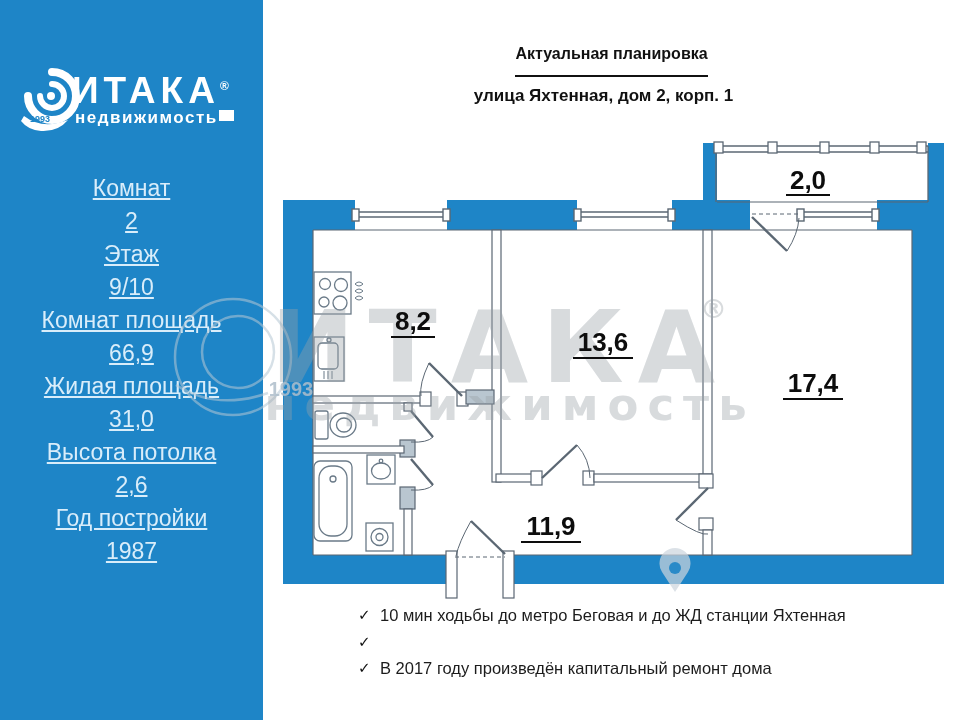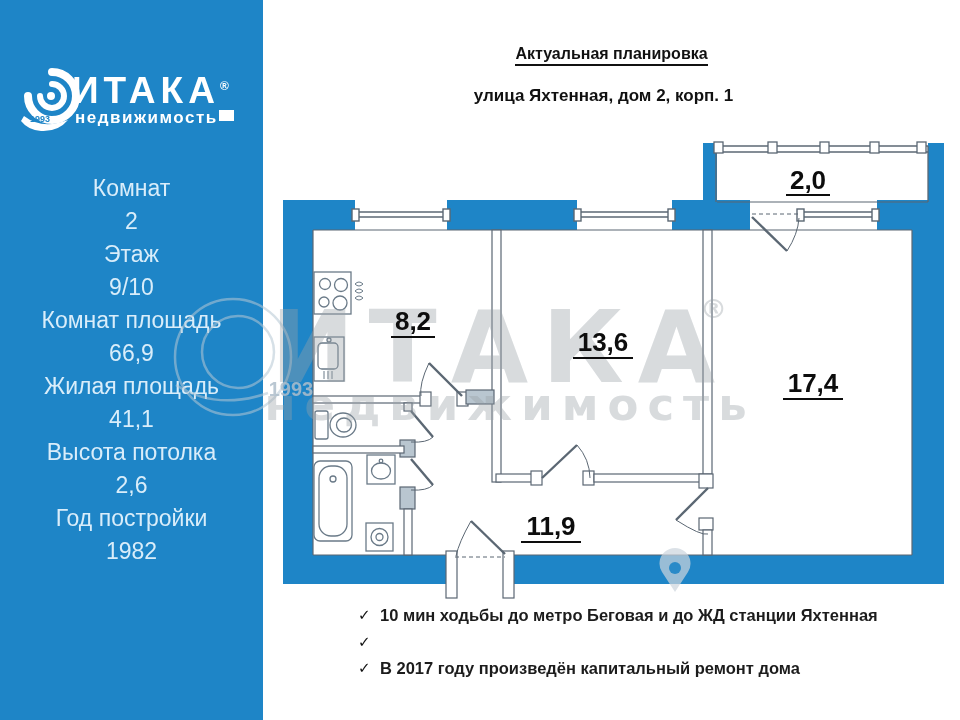--- a/index.html
+++ b/index.html
@@ -10,36 +10,36 @@
   .sidebar{position:absolute;left:0;top:0;width:263px;height:720px;background:#1e85c7;}
   .logo{position:absolute;left:0;top:60px;width:263px;height:80px;}
   .brand-name{position:absolute;left:72px;top:12px;color:#ffffff;font-size:37px;
               font-weight:bold;letter-spacing:5px;line-height:1;}
   .brand-reg{color:#ffffff;font-size:12px;vertical-align:super;letter-spacing:0;}
   .brand-sub{position:absolute;left:75px;top:48px;color:#ffffff;font-size:17px;
              font-weight:bold;letter-spacing:1.5px;}
   .brand-bar{position:absolute;left:219px;top:50px;width:15px;height:11px;background:#ffffff;}
   .stats{position:absolute;left:0;top:172px;width:263px;text-align:center;
          color:#d9edfa;font-size:23px;line-height:33px;}
-  .stats div{height:33px;}
+  .stats div{height:33px;text-decoration:underline;}
 
   
   .hdr{position:absolute;left:263px;top:45px;width:697px;text-align:center;color:#111;}
   .hdr .t{display:inline-block;font-size:16px;font-weight:bold;
-          border-bottom:2px solid #111;padding-bottom:1px;}
+          border-bottom:2px solid #111;padding-bottom:12px;}
   .hdr2{position:absolute;left:255px;top:86px;width:697px;text-align:center;
         color:#111;font-size:17px;font-weight:bold;}
 
   
   .features{position:absolute;left:358px;top:604px;width:585px;color:#1c1c1c;
             font-size:16.5px;line-height:23.5px;}
   .feat{display:flex;margin-bottom:3px;}
   .feat .chk{width:22px;flex:0 0 22px;font-family:"DejaVu Sans",sans-serif;
              font-size:15px;color:#111;}
-  .feat .txt{white-space:pre-line;font-weight:bold;}
+  .feat .txt{white-space:pre-line;}
 
   svg{position:absolute;left:0;top:0;pointer-events:none;}
   svg text{font-family:"Liberation Sans", sans-serif;}
   .roomlbl{font-size:26px;font-weight:bold;fill:#0d0d0d;text-anchor:middle;}
   .wm{fill:#9aa2a8;opacity:.38;font-weight:bold;font-family:"DejaVu Sans",sans-serif;}
 </style>
 </head>
 <body>
 
 <div class="sidebar">
@@ -59,25 +59,25 @@
   </div>
 
   <div class="stats">
     <div>Комнат</div>
     <div>2</div>
     <div>Этаж</div>
     <div>9/10</div>
     <div>Комнат площадь</div>
     <div>66,9</div>
     <div>Жилая площадь</div>
-    <div>41,1</div>
+    <div>31,0</div>
     <div>Высота потолка</div>
     <div>2,6</div>
     <div>Год постройки</div>
-    <div>1982</div>
+    <div>1987</div>
   </div>
 </div>
 
 <div class="hdr"><span class="t">Актуальная планировка</span></div>
 <div class="hdr2">улица Яхтенная, дом 2, корп. 1</div>
 
 <svg width="960" height="720" viewBox="0 0 960 720">
   <g stroke="none" fill="#1e85c7">
 
     <rect x="283" y="200" width="72" height="30"></rect>

